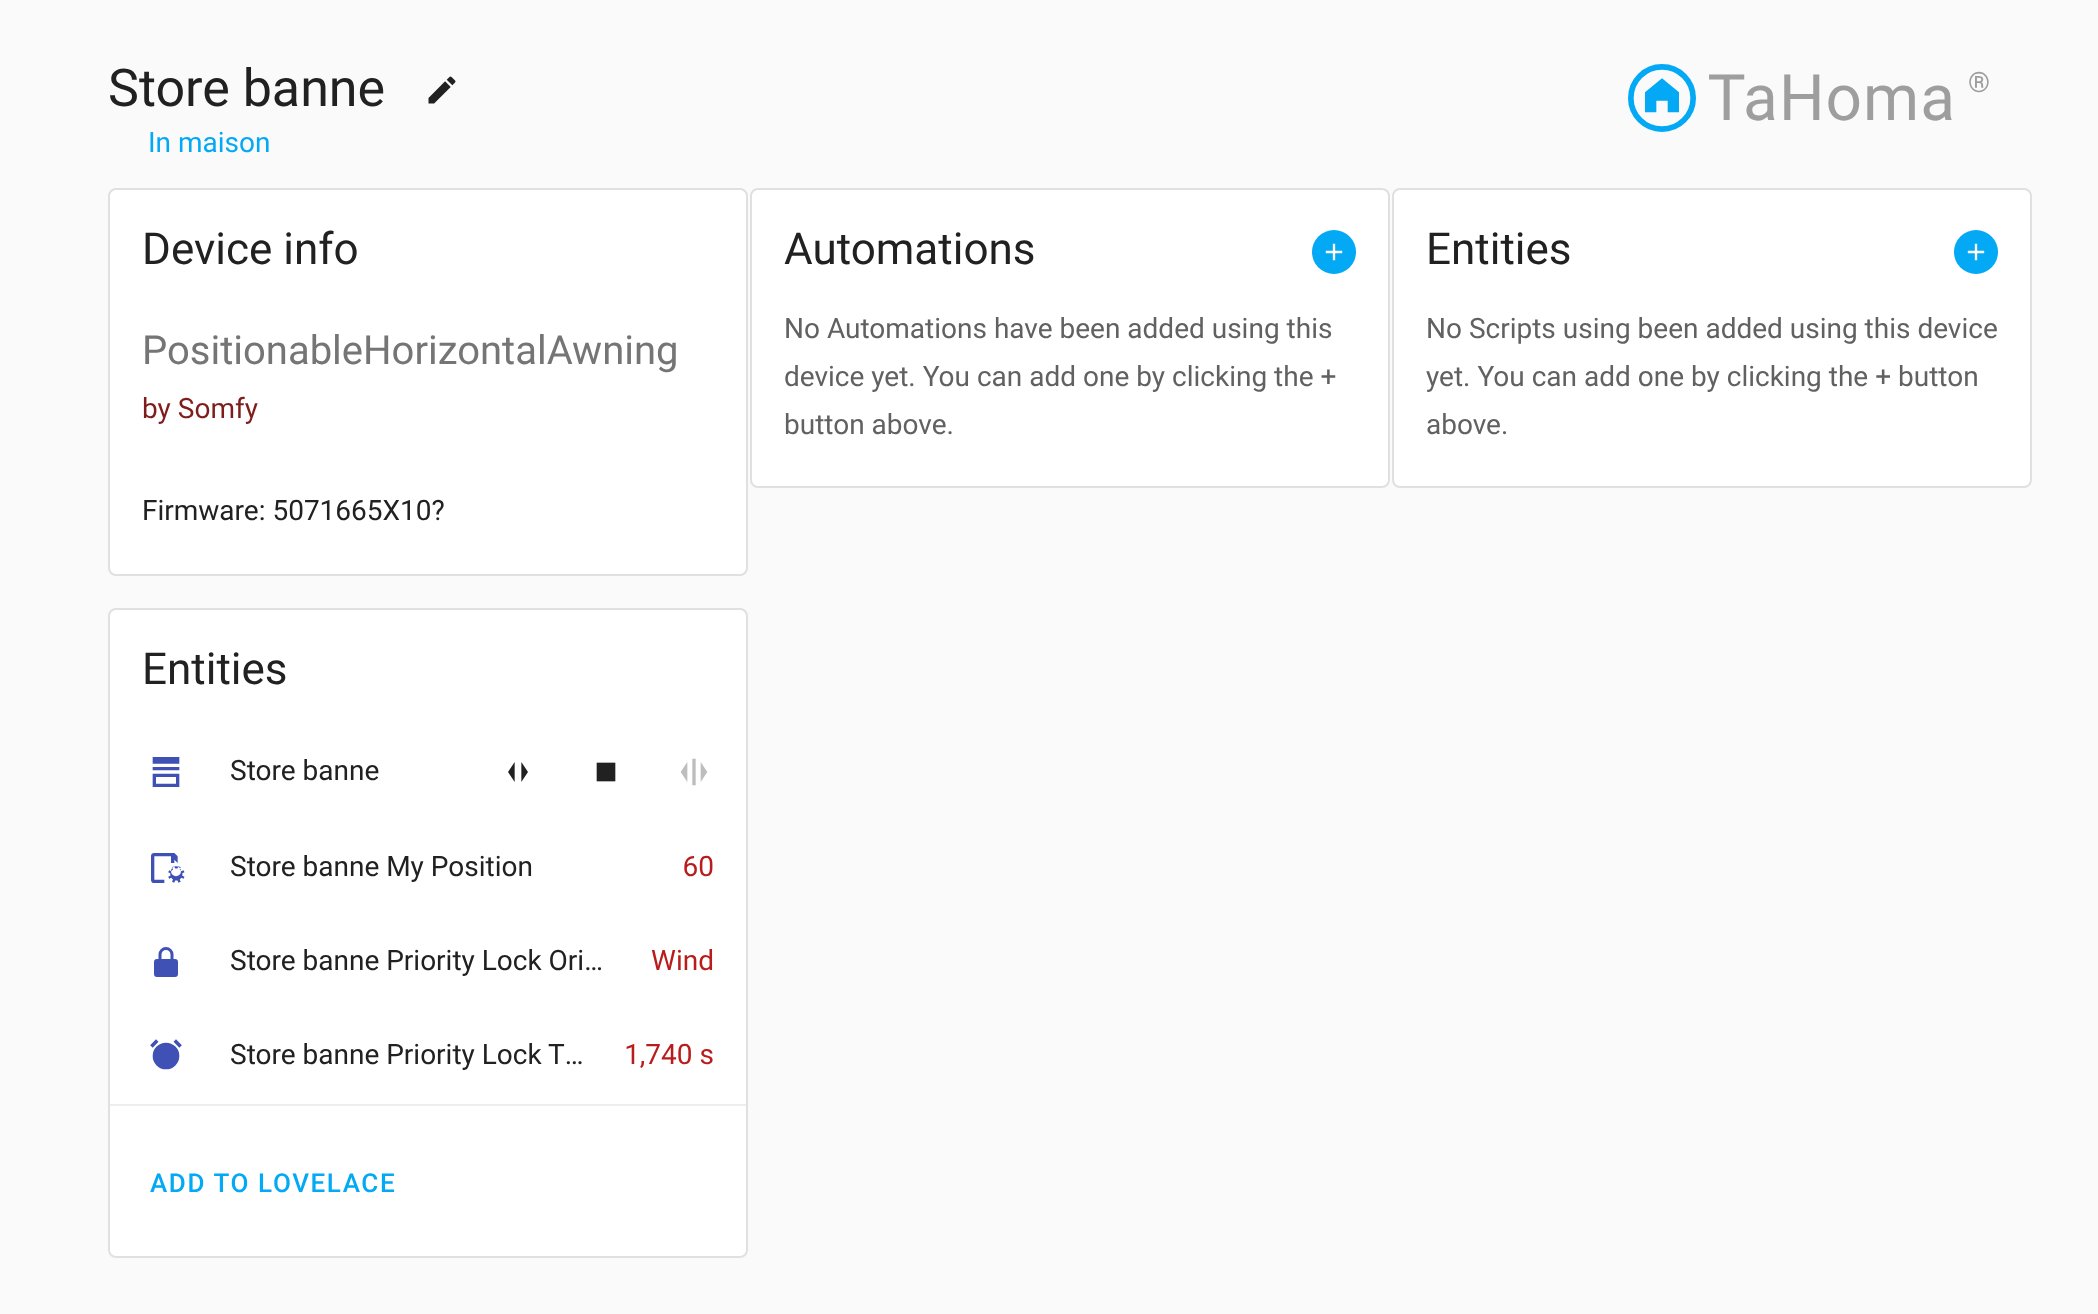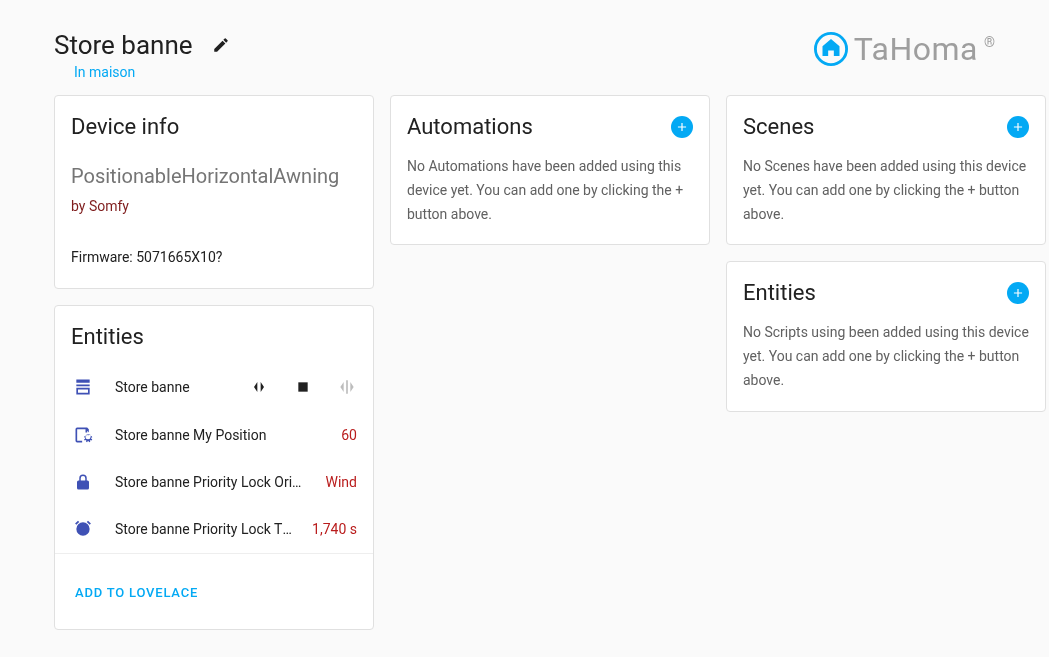--- a/index.html
+++ b/index.html
@@ -57,21 +57,21 @@
     }
     .brand-reg {
       font-size: 14px;
       align-self: flex-start;
       margin-top: 4px;
     }
 
     .grid {
       display: grid;
       grid-template-columns: 320px 320px 320px;
-      gap: 16px;
+      gap: 1px;
       padding: 0 42px;
       align-items: start;
     }
     .col { display: flex; flex-direction: column; gap: 16px; }
 
     .card {
       background: #fff;
       border: 1px solid #e0e0e0;
       border-radius: 4px;
     }
@@ -280,31 +280,20 @@
             <svg width="14" height="14" viewBox="0 0 24 24">
                 <path d="M11 5h2v6h6v2h-6v6h-2v-6H5v-2h6z"></path>
               </svg>
           </span>
         </div>
         <div class="card-body">No Automations have been added using this device yet. You can add one by clicking the + button above.</div>
       </div>
     </div>
 
     <div class="col">
-      <div class="card">
-        <div class="card-header">
-          <h2>Scenes</h2>
-          <span class="plus-btn">
-            <svg width="14" height="14" viewBox="0 0 24 24">
-                <path d="M11 5h2v6h6v2h-6v6h-2v-6H5v-2h6z"></path>
-              </svg>
-          </span>
-        </div>
-        <div class="card-body">No Scenes have been added using this device yet. You can add one by clicking the + button above.</div>
-      </div>
 
       <div class="card">
         <div class="card-header">
           <h2>Entities</h2>
           <span class="plus-btn">
             <svg width="14" height="14" viewBox="0 0 24 24">
                 <path d="M11 5h2v6h6v2h-6v6h-2v-6H5v-2h6z"></path>
               </svg>
           </span>
         </div>

